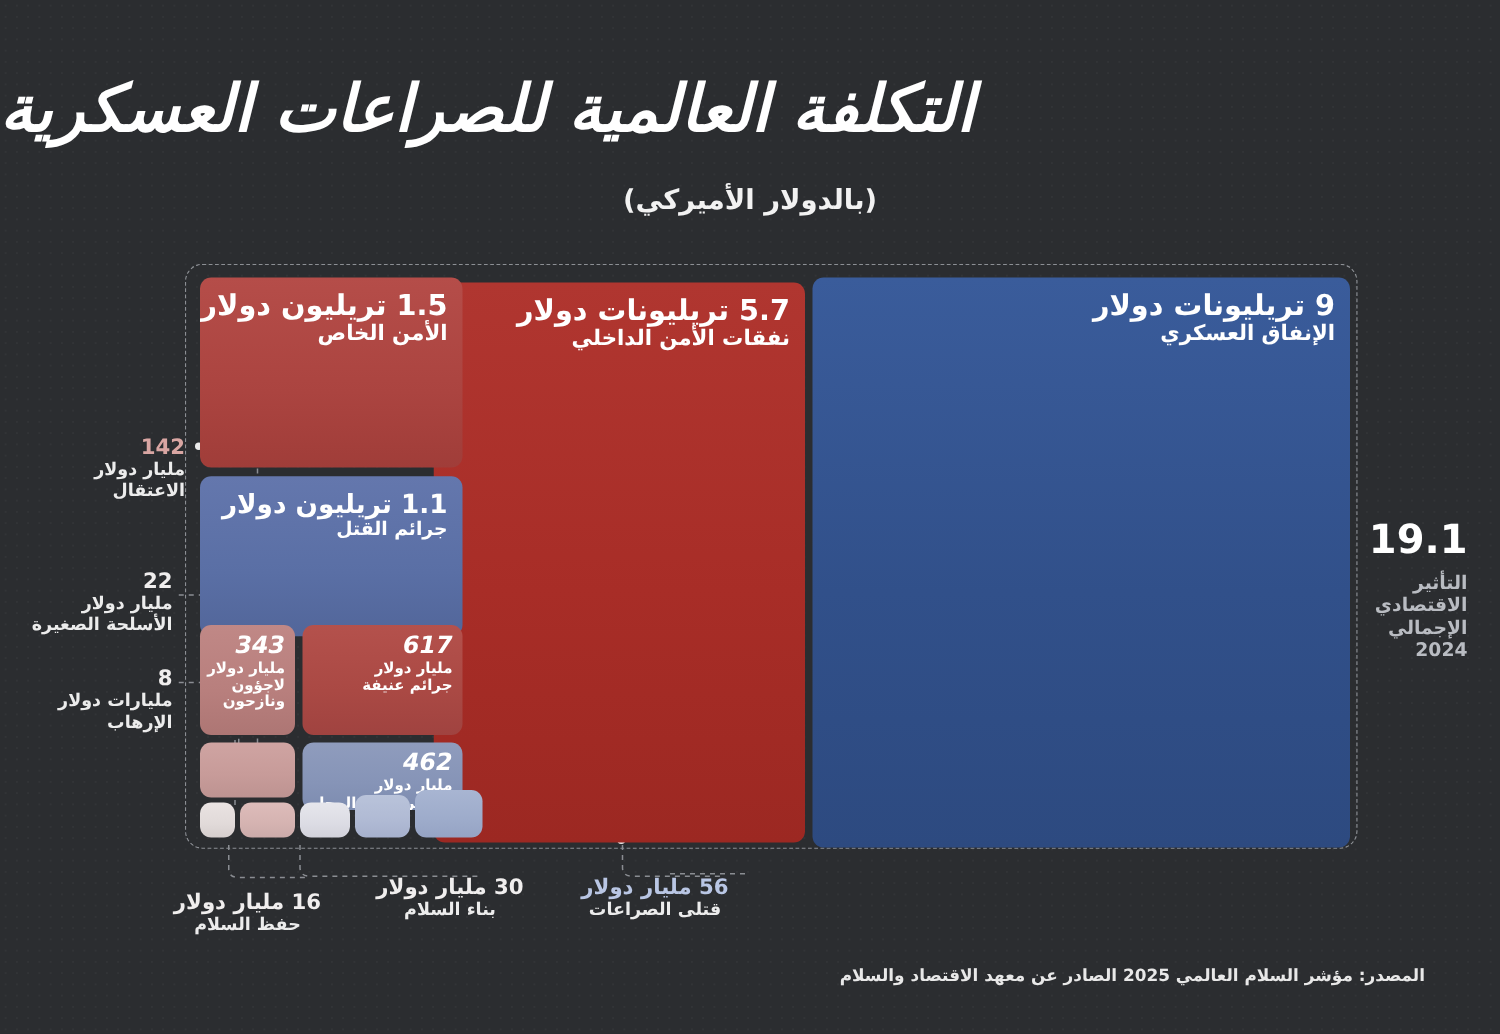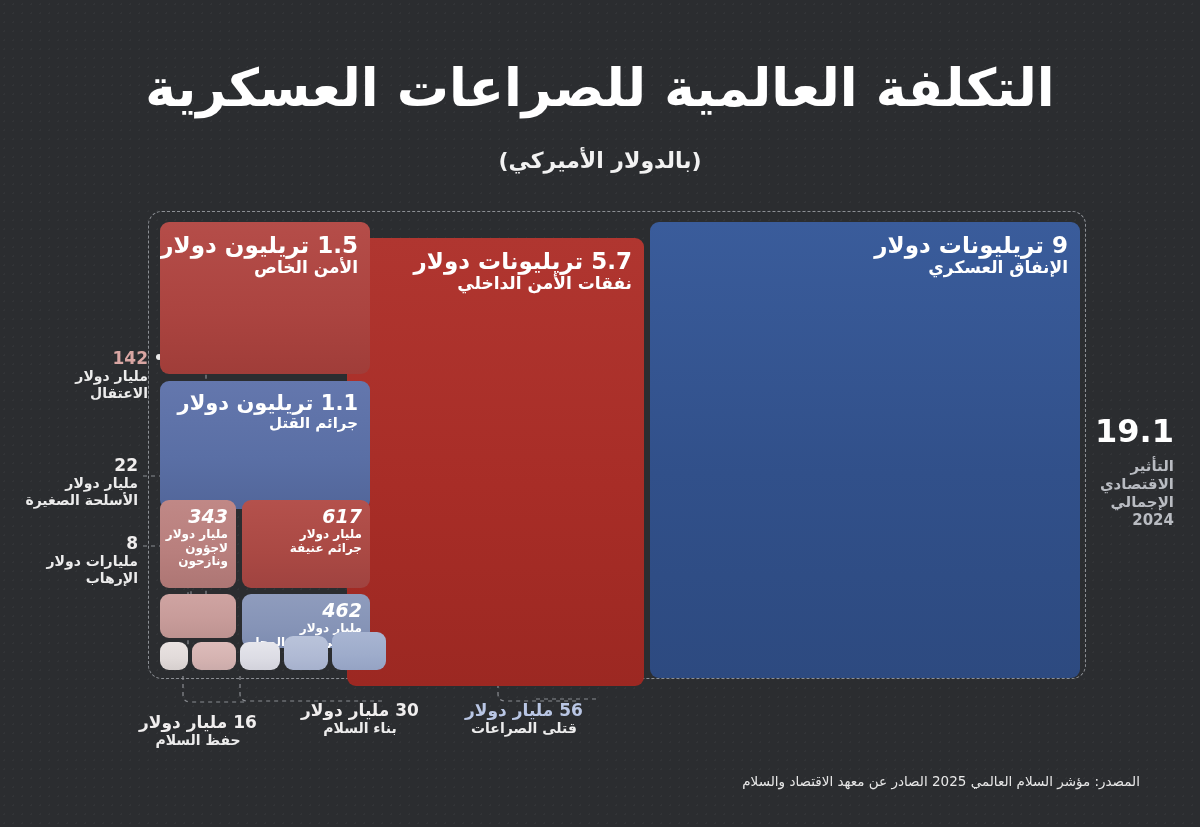--- a/index.html
+++ b/index.html
@@ -13,23 +13,24 @@
   #stage {
     position:relative; width:1200px; height:827px;
     background-color:#2b2d30;
     background-image:radial-gradient(rgba(255,255,255,0.035) 1px, transparent 1px);
     background-size:9px 9px;
   }
 
   
   #title {
     position:absolute; top:58px; left:0; width:1200px;
-    text-align:center; color:#ffffff;
+    text-align:left; color:#ffffff;
     font-size:52px; font-weight:bold; letter-spacing:0px;
     direction:rtl;
+    font-style:italic;
   }
   #subtitle {
     position:absolute; top:148px; left:0; width:1200px;
     text-align:center; color:#f2f2f2;
     font-size:22px; font-weight:bold; direction:rtl;
   }
 
   
   #frame {
     position:absolute; left:148px; top:211px;
@@ -94,21 +95,21 @@
   }
   #total .tnum { font-size:32px; font-weight:bold; line-height:1.05; display:block; }
   #total .tunit { font-size:22px; font-weight:bold; line-height:1.15; display:block; margin-top:2px; }
   #total .tdesc { font-size:15px; font-weight:bold; color:#b9bcc2; line-height:1.2; display:block; margin-top:8px; }
   #total .tyear { font-size:15px; font-weight:bold; color:#b9bcc2; display:block; }
 
   
   #source {
     position:absolute; right:60px; bottom:38px;
     direction:rtl; text-align:right;
-    color:#e8e8e8; font-size:13.5px; font-weight:normal;
+    color:#e8e8e8; font-size:13.5px; font-weight:bold;
   }
 </style>
 </head>
 <body>
 
 <div id="stage">
 
   <h1 id="title">التكلفة العالمية للصراعات العسكرية</h1>
   <div id="subtitle">(بالدولار الأميركي)</div>
 
@@ -137,21 +138,21 @@
 
   <div id="treemap">
 
     <div class="cell big c-military" style="right:0px; top:0px; width:430px; height:456px;">
       <div class="txt">
         <span class="amt">9 تريليونات دولار</span>
         <span class="lbl">الإنفاق العسكري</span>
       </div>
     </div>
 
-    <div class="cell big c-internal" style="right:436px; top:16px; width:297px; height:448px;padding-left:20px;">
+    <div class="cell big c-internal" style="right:436px; top:4px; width:297px; height:448px;padding-left:20px;">
       <div class="txt">
         <span class="amt">5.7 تريليونات دولار</span>
         <span class="lbl">نفقات الأمن الداخلي</span>
       </div>
     </div>
 
     <div class="cell big c-private" style="right:710px; top:0px; width:210px; height:152px;">
       <div class="txt">
         <span class="amt">1.5 تريليون دولار</span>
         <span class="lbl">الأمن الخاص</span>

